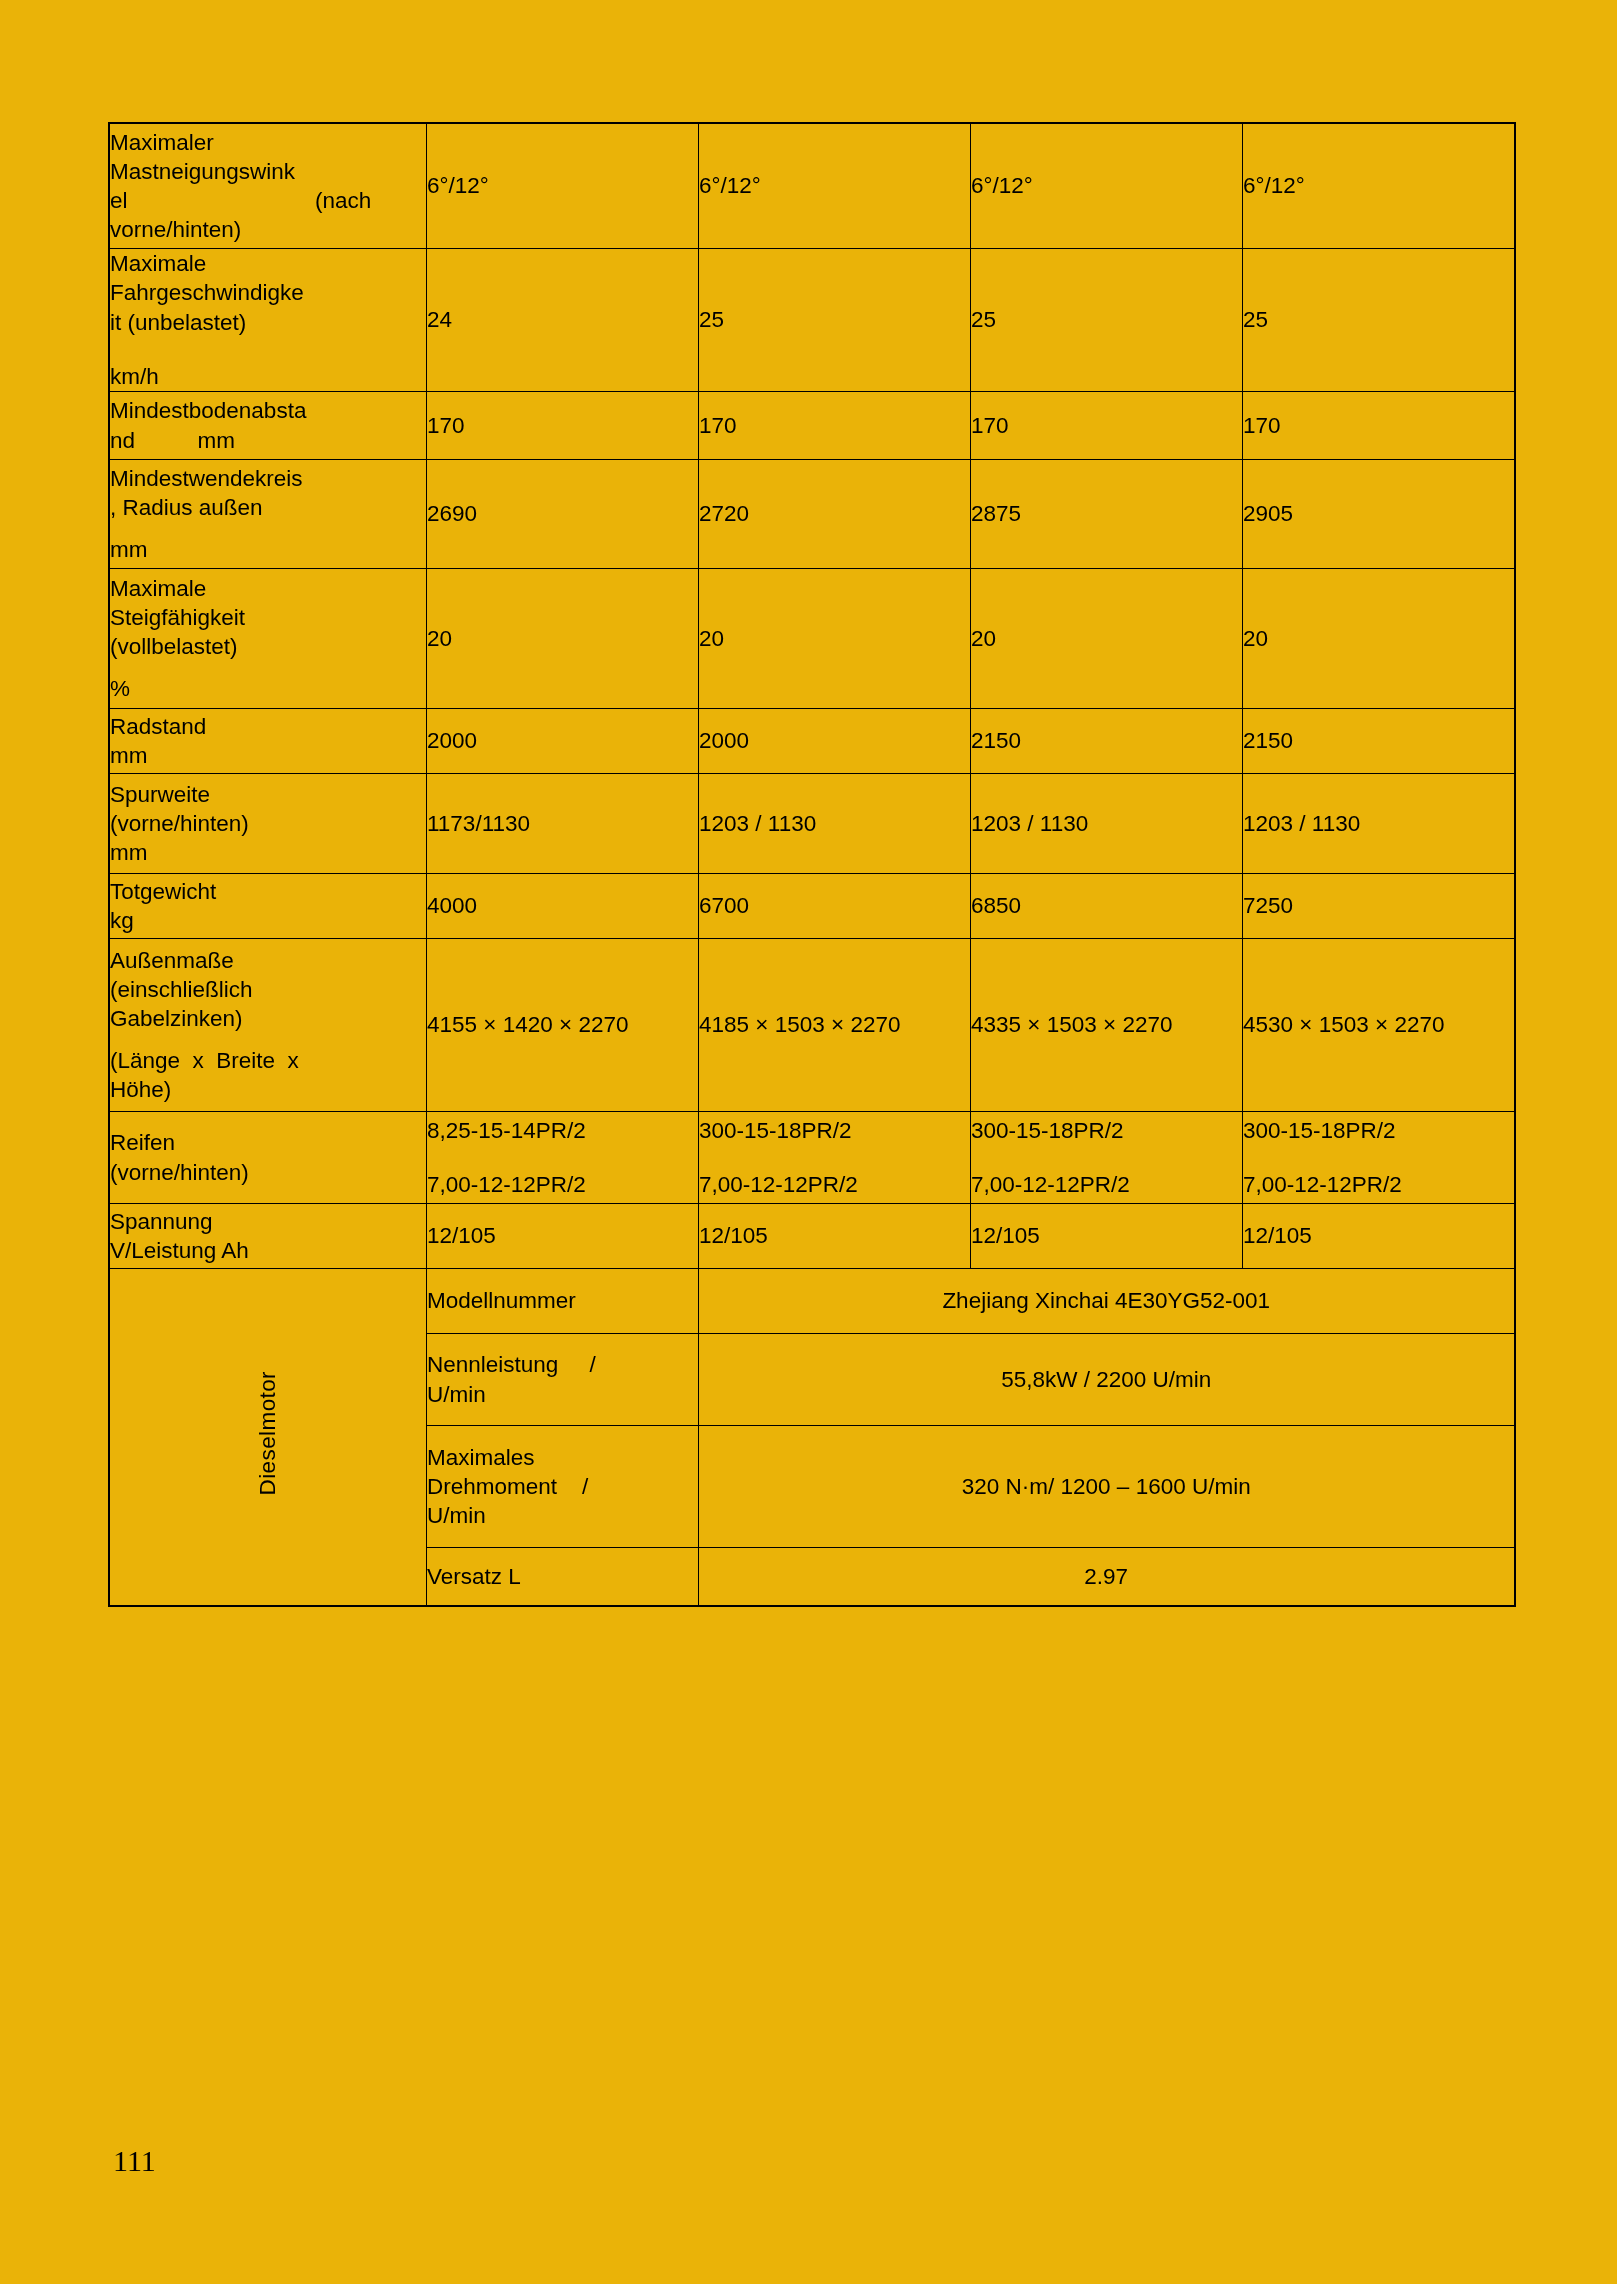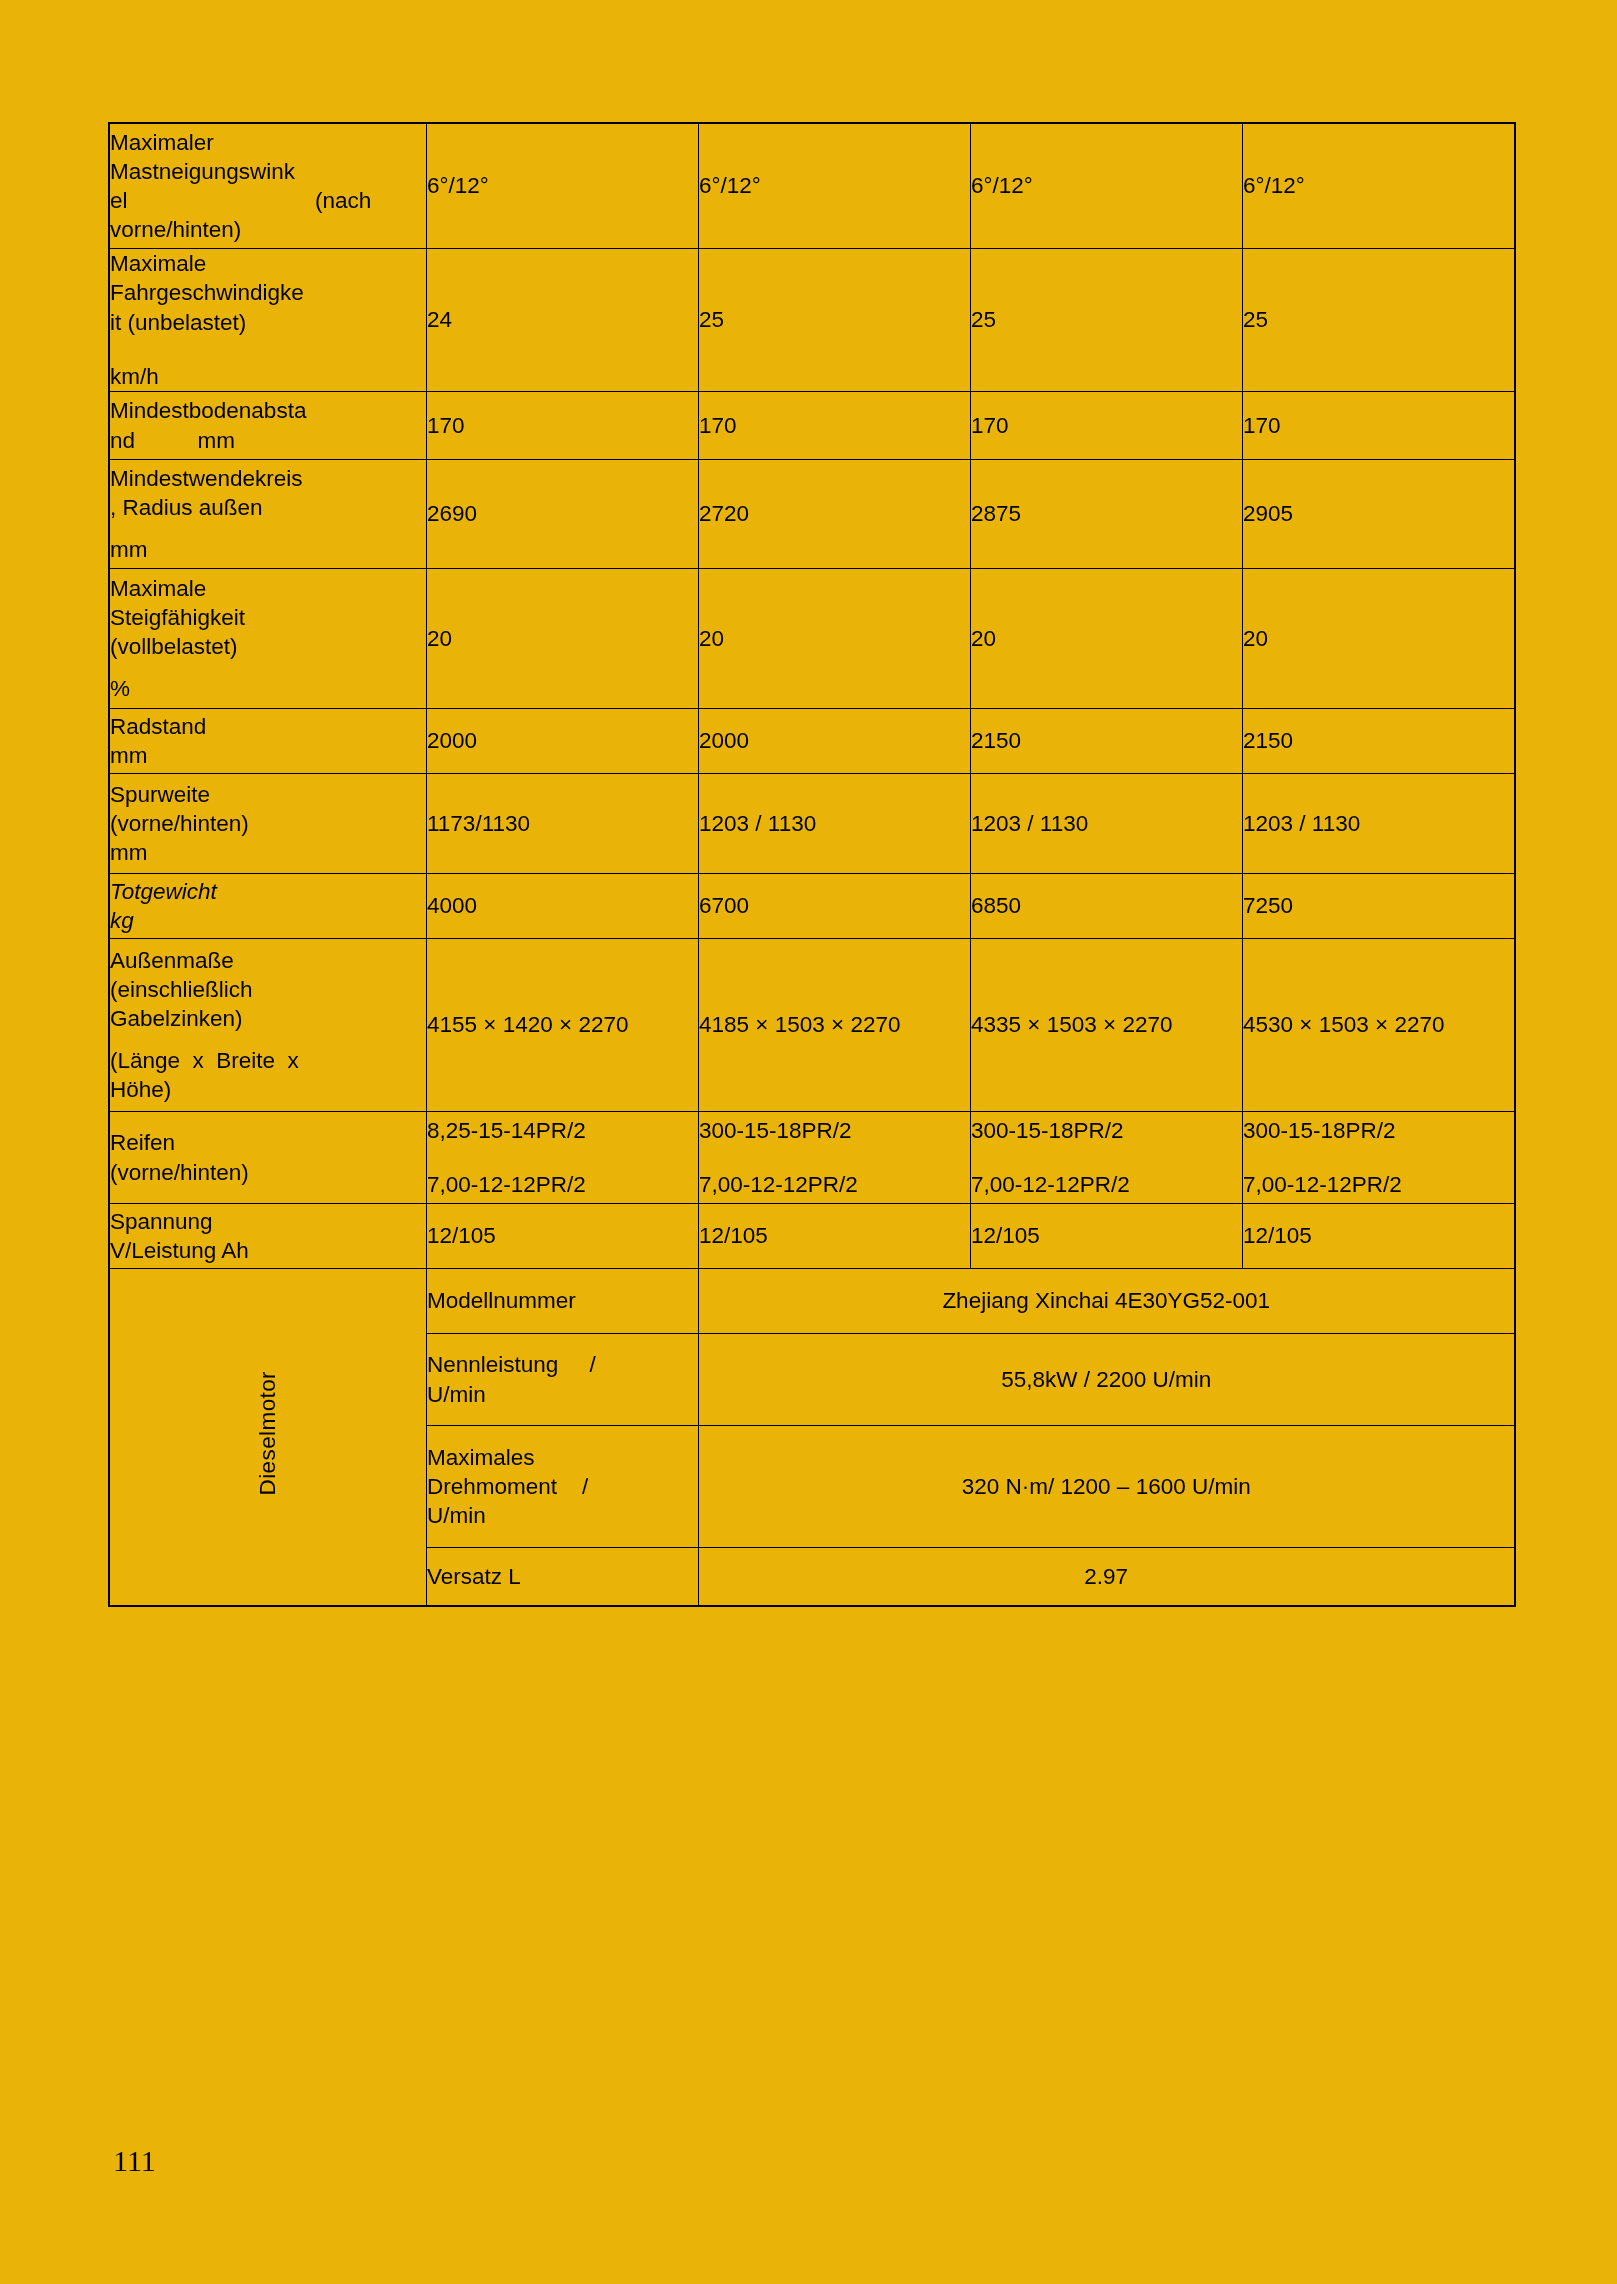--- a/index.html
+++ b/index.html
@@ -205,21 +205,21 @@
             <div>(vorne/hinten)</div>
             <div>mm</div>
           </td>
           <td class="val">1173/1130</td>
           <td class="val">1203 / 1130</td>
           <td class="val">1203 / 1130</td>
           <td class="val">1203 / 1130</td>
         </tr>
 
         <tr>
-          <td class="lbl" style="height:64px;font-style:italic;">
+          <td class="lbl" style="height:64px;">
             <div>Totgewicht</div>
             <div>kg</div>
           </td>
           <td class="val blue">4000</td>
           <td class="val blue">6700</td>
           <td class="val blue">6850</td>
           <td class="val blue">7250</td>
         </tr>
 
         <tr>

